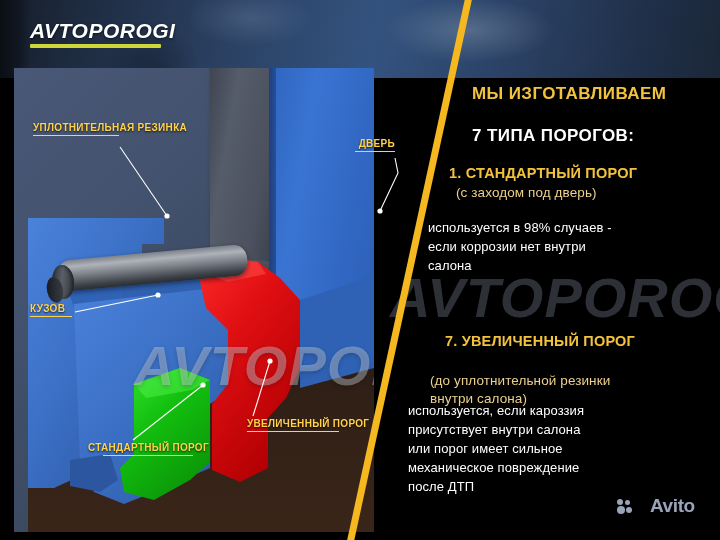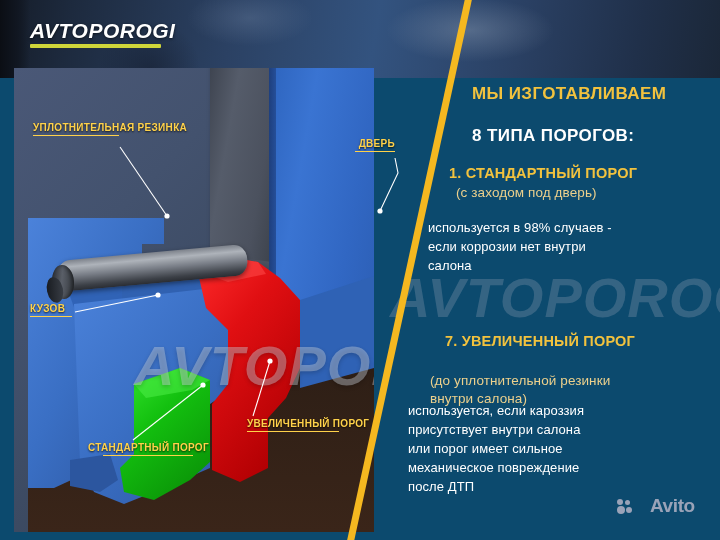--- a/index.html
+++ b/index.html
@@ -1,21 +1,21 @@
 <!DOCTYPE html>
 <html><head>
 <meta charset="utf-8">
 <style>
   html,body{margin:0;padding:0;}
   body{
     width:720px;height:540px;overflow:hidden;
     font-family:"Liberation Sans","DejaVu Sans",sans-serif;
     background:#2b3a55;
   }
-  #stage{position:relative;width:720px;height:540px;overflow:hidden;background:#0c4a6e;}
+  #stage{position:relative;width:720px;height:540px;overflow:hidden;background:#000000;}
 
   
   .photo-band{
     position:absolute;left:0;top:0;width:720px;height:78px;
     background:
       radial-gradient(ellipse 120px 46px at 470px 30px, rgba(150,165,185,.38), rgba(150,165,185,0) 70%),
       radial-gradient(ellipse 90px 40px at 250px 18px, rgba(120,140,170,.30), rgba(120,140,170,0) 70%),
       radial-gradient(ellipse 70px 70px at 150px 70px, rgba(20,28,45,.55), rgba(20,28,45,0) 72%),
       linear-gradient(100deg,#151c28 0%,#1d2a3e 10%,#2b4163 32%,#33537f 52%,#2a4063 72%,#20304a 88%,#1b2738 100%);
     filter:blur(0.4px);
@@ -308,21 +308,21 @@
   </div>
 
   <svg class="divider" viewBox="0 0 720 540">
     <line x1="470" y1="-8" x2="349" y2="548" stroke="#f5b820" stroke-width="7"></line>
   </svg>
 
   <div class="right">
 
     <div class="rt head">
       <span class="l1">МЫ ИЗГОТАВЛИВАЕМ</span>
-      <span class="l2">8 ТИПА ПОРОГОВ:</span>
+      <span class="l2">7 ТИПА ПОРОГОВ:</span>
     </div>
 
     <div class="rt s1-title blk-title">1. СТАНДАРТНЫЙ ПОРОГ</div>
     <div class="rt s1-sub blk-sub">(с заходом под дверь)</div>
     <div class="rt blk-body" style="left:428px;top:218px;">используется в 98% случаев -
 если коррозии нет внутри
 салона</div>
 
     <div class="rt s2-title blk-title">7. УВЕЛИЧЕННЫЙ ПОРОГ</div>
     <div class="rt s2-sub blk-sub">(до уплотнительной резинки

